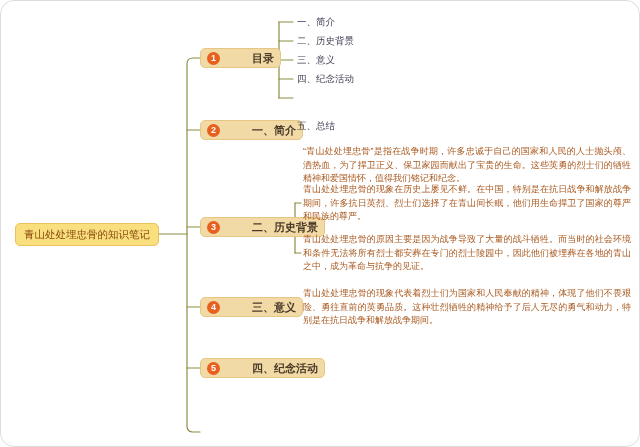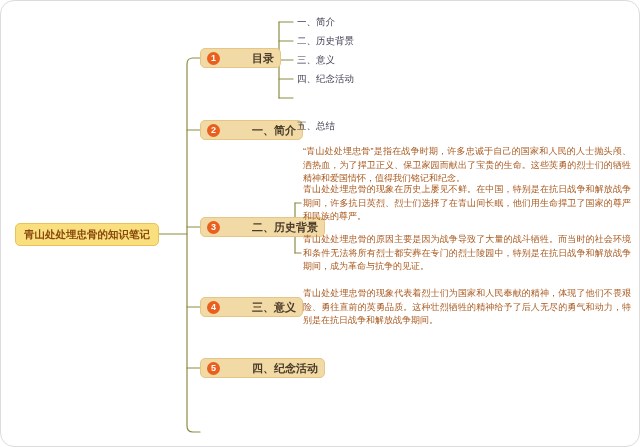--- a/index.html
+++ b/index.html
@@ -3,21 +3,21 @@
 <meta charset="utf-8">
 <style>
   html,body{margin:0;padding:0;background:#ffffff;}
   body{width:640px;height:447px;font-family:"Liberation Sans","DejaVu Sans",sans-serif;}
   .canvas{position:relative;width:640px;height:447px;box-sizing:border-box;
           background:#ffffff;border:1px solid #dcdcdc;border-radius:14px;overflow:hidden;}
   .links{position:absolute;left:0;top:0;width:640px;height:447px;}
   .node{position:absolute;display:flex;align-items:center;justify-content:center;
         box-sizing:border-box;white-space:nowrap;}
   .root{height:23px;padding:0 8px;background:#F9DF7E;border:1px solid #E9C25A;
-        border-radius:5px;color:#8A4A0F;font-weight:bold;font-size:10.5px;}
+        border-radius:5px;color:#8A4A0F;font-weight:normal;font-size:10.5px;}
   .branch{height:20px;padding:0 6px;background:#F2DAA6;border:1px solid #E5C685;
         border-radius:5px;color:#4A3A28;font-weight:bold;font-size:11px;gap:4px;}
   .num{width:13px;height:13px;border-radius:50%;background:#E95F1D;color:#ffffff;
         font-size:9px;font-weight:bold;display:flex;align-items:center;justify-content:center;
         flex:0 0 13px;line-height:13px;}
   .blabel{line-height:20px;margin-left:28px;}
   .toc-item{position:absolute;left:296px;height:14px;line-height:14px;font-size:9.5px;
         color:#3D3D52;white-space:nowrap;}
   .para{position:absolute;left:302px;width:328px;font-size:9px;line-height:13.5px;
         color:#A95A20;text-align:justify;}
@@ -90,16 +90,16 @@
   </div>
 
   <div class="toc-item" style="top:14px;">一、简介</div>
   <div class="toc-item" style="top:33px;">二、历史背景</div>
   <div class="toc-item" style="top:52px;">三、意义</div>
   <div class="toc-item" style="top:71px;">四、纪念活动</div>
   <div class="toc-item" style="top:90px;margin-top:28px;">五、总结</div>
 
   <div class="para" style="top:112px;margin-top:32px;">“青山处处埋忠骨”是指在战争时期，许多忠诚于自己的国家和人民的人士抛头颅、洒热血，为了捍卫正义、保卫家园而献出了宝贵的生命。这些英勇的烈士们的牺牲精神和爱国情怀，值得我们铭记和纪念。</div>
   <div class="para" style="top:182px;">青山处处埋忠骨的现象在历史上屡见不鲜。在中国，特别是在抗日战争和解放战争期间，许多抗日英烈、烈士们选择了在青山间长眠，他们用生命捍卫了国家的尊严和民族的尊严。</div>
-  <div class="para" style="top:232px;">青山处处埋忠骨的原因主要是因为战争导致了大量的战斗牺牲。而当时的社会环境和条件无法将所有烈士都安葬在专门的烈士陵园中，特别是在抗日战争和解放战争期间，成为革命与抗争的见证。</div>
+  <div class="para" style="top:232px;">青山处处埋忠骨的原因主要是因为战争导致了大量的战斗牺牲。而当时的社会环境和条件无法将所有烈士都安葬在专门的烈士陵园中，因此他们被埋葬在各地的青山之中，成为革命与抗争的见证。</div>
   <div class="para" style="top:286px;">青山处处埋忠骨的现象代表着烈士们为国家和人民奉献的精神，体现了他们不畏艰险、勇往直前的英勇品质。这种壮烈牺牲的精神给予了后人无尽的勇气和动力，特别是在抗日战争和解放战争期间。</div>
 
 </div>
 
 </body></html>

